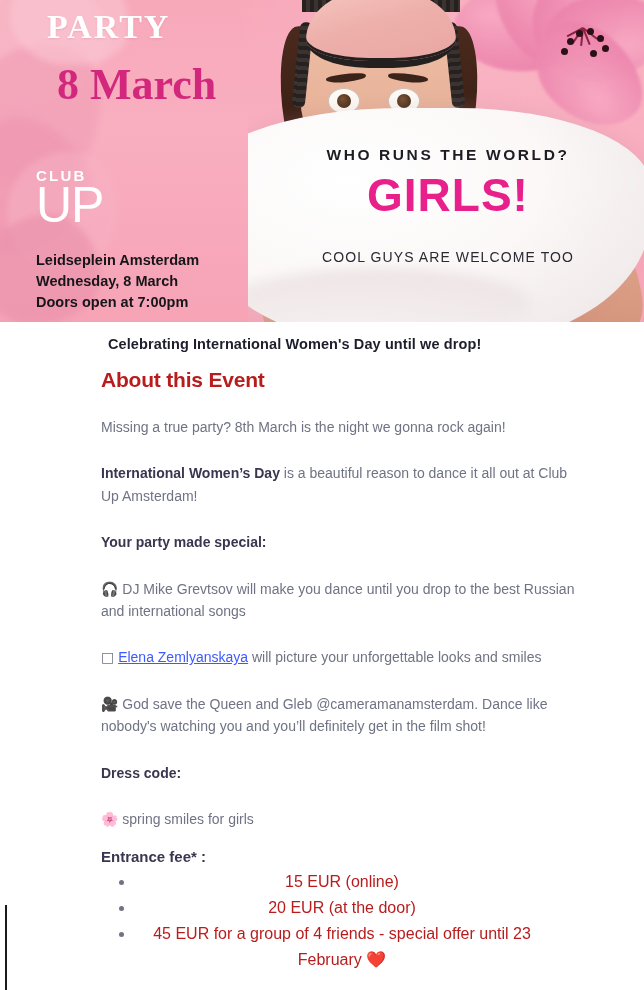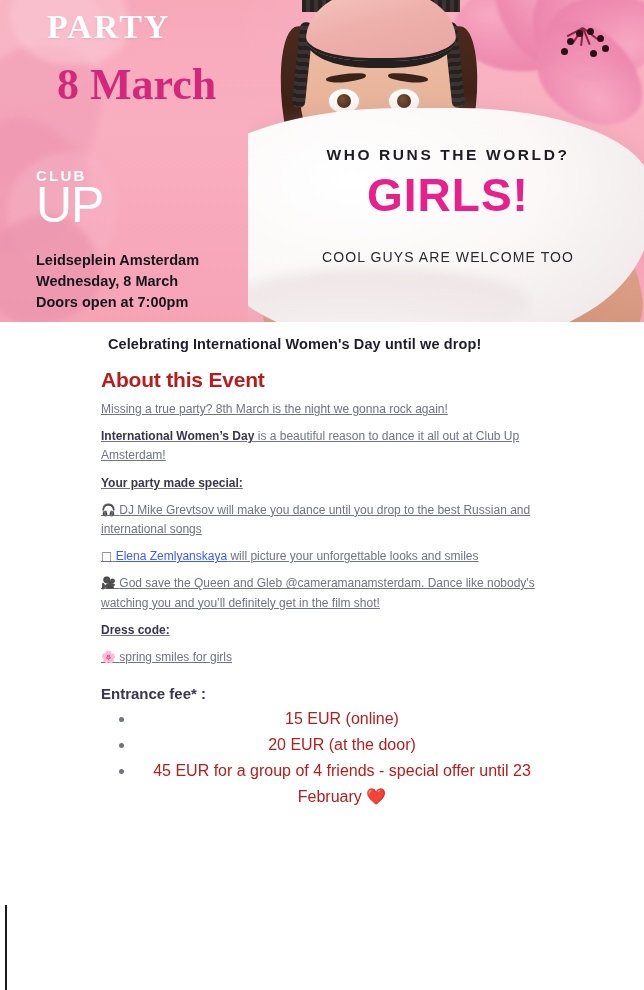--- a/index.html
+++ b/index.html
@@ -281,26 +281,25 @@
     letter-spacing: .1px;
   }
   .section-title {
     margin: 16px 0 0 101px;
     font-size: 21px;
     font-weight: bold;
     color: #b91c1c;
     letter-spacing: -.2px;
   }
   .para {
-    margin: 8px 0 0 101px;
+    margin: 24px 0 0 101px;
     width: 480px;
-    font-size: 12px;
+    font-size: 14px;
     line-height: 1.6;
     color: #6f7383;
-    text-decoration: underline;
   }
   .para b, .para strong { color: #39364f; font-weight: bold; }
   .para .lnk { color: #3d5afe; }
   .emo { font-family: "DejaVu Sans", sans-serif; }
   .fee-title {
     margin: 18px 0 0 101px;
     font-size: 15px;
     font-weight: bold;
     color: #39364f;
   }

